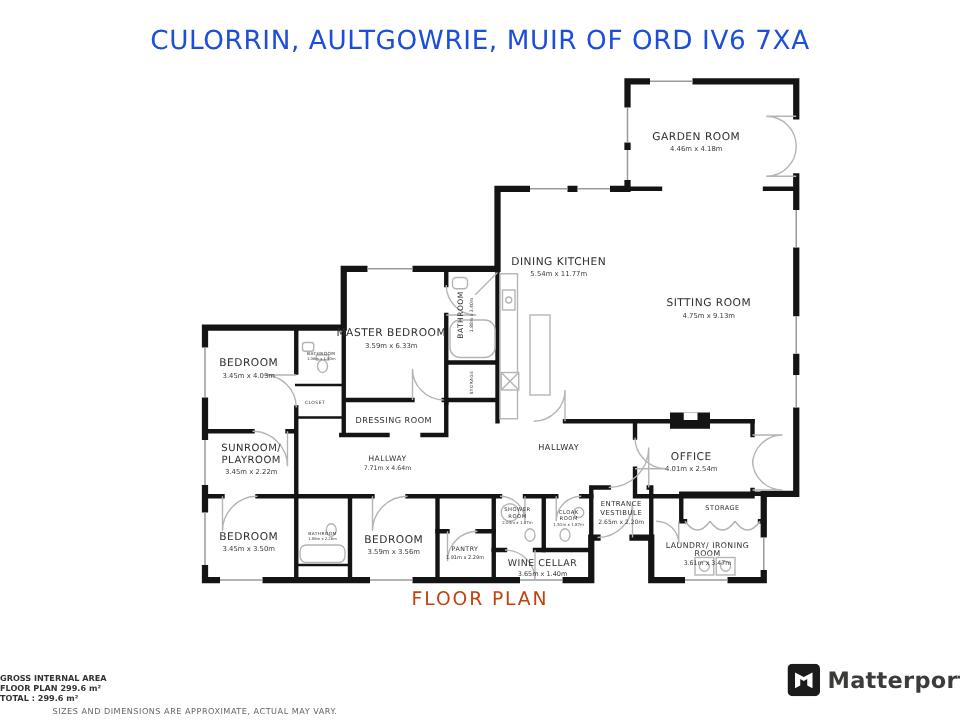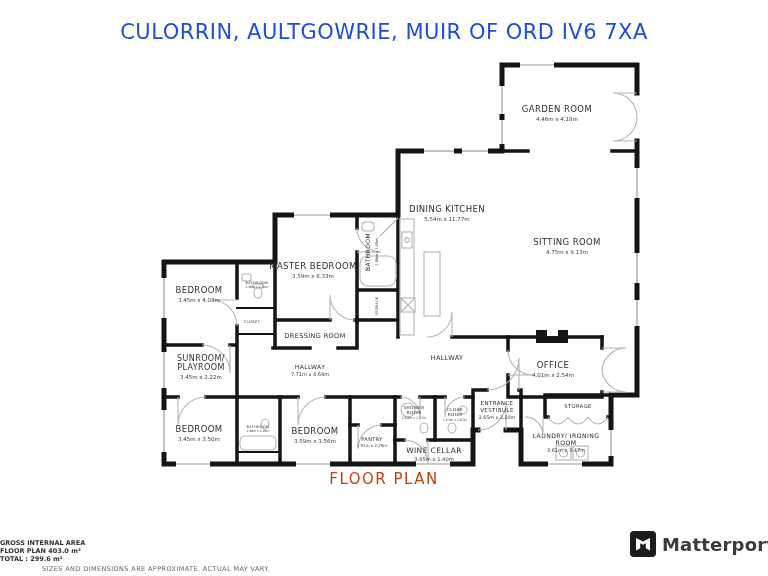--- a/index.html
+++ b/index.html
@@ -251,21 +251,21 @@
 
       <text x="434" y="453" font-size="7.5" class="rn">WINE CELLAR</text>
       <text x="434" y="461" font-size="5.2" class="rd">3.65m x 1.40m</text>
     </g>
   </svg>
 
   <div class="plan-label">FLOOR PLAN</div>
 
   <div class="areas">
     <div class="l">GROSS INTERNAL AREA</div>
-    <div class="l">FLOOR PLAN 403.0 m²</div>
+    <div class="l">FLOOR PLAN 299.6 m²</div>
     <div class="l">TOTAL :  299.6 m²</div>
     <div class="disc">SIZES AND DIMENSIONS ARE APPROXIMATE, ACTUAL MAY VARY.</div>
   </div>
 
   <div class="brand">
     <svg width="26" height="26" viewBox="0 0 26 26">
       <rect x="0" y="0" width="26" height="26" rx="4" fill="#1b1b1b"></rect>
       <path d="M6,19.5 V7 L13,10.6 20,7 V19.5 L15.8,17.3 V12.2 L13,13.7 10.2,12.2 V17.3 Z" fill="#ffffff"></path>
     </svg>
     <span class="brand-text">Matterport</span>

